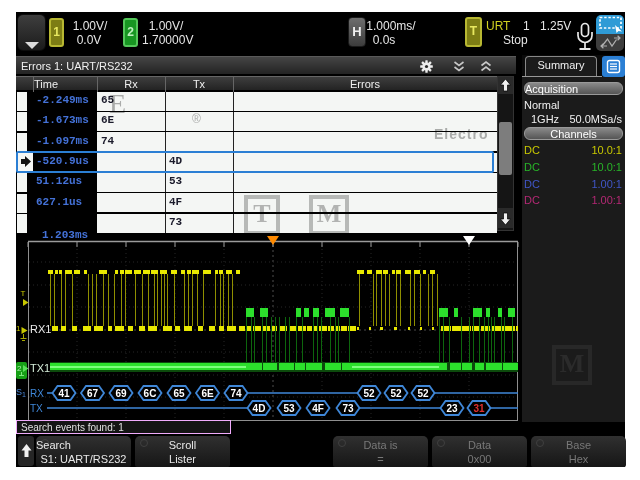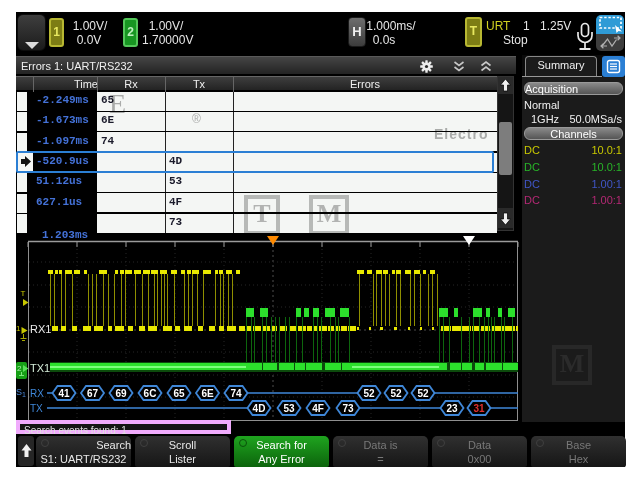--- a/index.html
+++ b/index.html
@@ -66,21 +66,21 @@
   <circle cx="6.5" cy="6.5" r="1.6" fill="#2a2a2a"></circle>
 </svg>
 <svg class="abs" style="left:437px;top:49px" width="12" height="11" viewBox="0 0 12 11">
       <path d="M1.5 1 L6 4.5 L10.5 1 M1.5 6 L6 9.5 L10.5 6" fill="none" stroke="#c8c8c8" stroke-width="1.6"></path>
     </svg>
 <svg class="abs" style="left:464px;top:49px" width="12" height="11" viewBox="0 0 12 11">
       <path d="M1.5 4.5 L6 1 L10.5 4.5 M1.5 9.5 L6 6 L10.5 9.5" fill="none" stroke="#c8c8c8" stroke-width="1.6"></path>
     </svg>
 
 <div class="abs" style="left:0px;top:64px;width:481px;height:15px;background:linear-gradient(#3e3e3e,#232323);border-top:1px solid #666;border-bottom:1px solid #000">
-  <div class="abs" style="left:18px;top:1px;width:64px;text-align:right;font-size:11px;color:#f0f0f0">Time</div>
+  <div class="abs" style="left:18px;top:1px;width:64px;text-align:left;font-size:11px;color:#f0f0f0">Time</div>
   <div class="abs" style="left:81px;top:1px;width:68px;text-align:center;font-size:11px;color:#f0f0f0">Rx</div>
   <div class="abs" style="left:149px;top:1px;width:68px;text-align:center;font-size:11px;color:#f0f0f0">Tx</div>
   <div class="abs" style="left:217px;top:1px;width:264px;text-align:center;font-size:11px;color:#f0f0f0">Errors</div>
   <div class="abs" style="left:17px;top:0;width:1px;height:15px;background:#666"></div>
   <div class="abs" style="left:81px;top:0;width:1px;height:15px;background:#666"></div>
   <div class="abs" style="left:149px;top:0;width:1px;height:15px;background:#666"></div>
   <div class="abs" style="left:217px;top:0;width:1px;height:15px;background:#666"></div>
 </div>
 
 <div style="position:absolute;left:0px;top:79.0px;width:481px;height:20.3px">
@@ -471,44 +471,39 @@
 <text x="302" y="178.5" text-anchor="middle" font-family="Liberation Sans, sans-serif" font-size="10" font-weight="bold" fill="#ffffff">4F</text>
 <path d="M320.5 175 L325.5 168 L338.5 168 L343.5 175 L338.5 182 L325.5 182 Z" fill="#000" stroke="#3f87d8" stroke-width="1.8"></path>
 <text x="332" y="178.5" text-anchor="middle" font-family="Liberation Sans, sans-serif" font-size="10" font-weight="bold" fill="#ffffff">73</text>
 <path d="M424.5 175 L429.5 168 L442.5 168 L447.5 175 L442.5 182 L429.5 182 Z" fill="#000" stroke="#3f87d8" stroke-width="1.8"></path>
 <text x="436" y="178.5" text-anchor="middle" font-family="Liberation Sans, sans-serif" font-size="10" font-weight="bold" fill="#ffffff">23</text>
 <path d="M451.5 175 L456.5 168 L469.5 168 L474.5 175 L469.5 182 L456.5 182 Z" fill="#000" stroke="#3f87d8" stroke-width="1.8"></path>
 <text x="463" y="178.5" text-anchor="middle" font-family="Liberation Sans, sans-serif" font-size="10" font-weight="bold" fill="#e03030">31</text>
 </svg>
 </div>
 
-<div class="abs" style="left:0px;top:408px;width:215px;height:14px;background:#141414;border:4px solid #f0abfc">
+<div class="abs" style="left:0px;top:408px;width:215px;height:14px;background:#141414;border:1px solid #f0abfc">
   <div class="abs" style="left:4px;top:1px;font-size:10px;color:#e0e0e0">Search events found: 1</div>
 </div>
 
 <div class="abs" style="left:0px;top:422px;width:609px;height:33px;background:#000"></div>
 <div class="abs" style="left:2px;top:424px;width:16px;height:30px;background:#262626;border-radius:3px"></div>
 <svg class="abs" style="left:5px;top:431px" width="11" height="15" viewBox="0 0 11 15">
       <path d="M5.5 1 L10.5 7.5 L7.5 7.5 L7.5 14 L3.5 14 L3.5 7.5 L0.5 7.5 Z" fill="#f0f0f0"></path>
     </svg>
 <div class="abs" style="left:20px;top:424px;width:95px;height:31px;background:linear-gradient(#303030,#161616);border-radius:5px 5px 2px 2px">
   <div class="abs" style="left:5px;top:3px;width:8px;height:8px;border-radius:50%;border:1.5px solid #404040"></div>
-  <div class="abs" style="left:0;top:3px;width:95px;text-align:right;font-size:11px;color:#e8e8e8">Search</div>
+  <div class="abs" style="left:0;top:3px;width:95px;text-align:left;font-size:11px;color:#e8e8e8">Search</div>
   <div class="abs" style="left:0;top:17px;width:95px;text-align:center;font-size:11px;color:#e8e8e8">S1: UART/RS232</div>
 </div>
 <div class="abs" style="left:119px;top:424px;width:95px;height:31px;background:linear-gradient(#303030,#161616);border-radius:5px 5px 2px 2px">
   <div class="abs" style="left:5px;top:3px;width:8px;height:8px;border-radius:50%;border:1.5px solid #404040"></div>
   <div class="abs" style="left:0;top:3px;width:95px;text-align:center;font-size:11px;color:#e8e8e8">Scroll</div>
   <div class="abs" style="left:0;top:17px;width:95px;text-align:center;font-size:11px;color:#e8e8e8">Lister</div>
 </div>
-<div class="abs" style="left:218px;top:424px;width:95px;height:31px;background:linear-gradient(#1fa41f,#0c640c);border-radius:5px 5px 2px 2px">
-  <div class="abs" style="left:5px;top:3px;width:8px;height:8px;border-radius:50%;border:1.5px solid #0a520a"></div>
-  <div class="abs" style="left:0;top:3px;width:95px;text-align:center;font-size:11px;color:#ffffff">Search for</div>
-  <div class="abs" style="left:0;top:17px;width:95px;text-align:center;font-size:11px;color:#ffffff">Any Error</div>
-</div>
 <div class="abs" style="left:317px;top:424px;width:95px;height:31px;background:linear-gradient(#303030,#161616);border-radius:5px 5px 2px 2px">
   <div class="abs" style="left:5px;top:3px;width:8px;height:8px;border-radius:50%;border:1.5px solid #404040"></div>
   <div class="abs" style="left:0;top:3px;width:95px;text-align:center;font-size:11px;color:#787878">Data is</div>
   <div class="abs" style="left:0;top:17px;width:95px;text-align:center;font-size:11px;color:#787878">=</div>
 </div>
 <div class="abs" style="left:416px;top:424px;width:95px;height:31px;background:linear-gradient(#303030,#161616);border-radius:5px 5px 2px 2px">
   <div class="abs" style="left:5px;top:3px;width:8px;height:8px;border-radius:50%;border:1.5px solid #404040"></div>
   <div class="abs" style="left:0;top:3px;width:95px;text-align:center;font-size:11px;color:#787878">Data</div>
   <div class="abs" style="left:0;top:17px;width:95px;text-align:center;font-size:11px;color:#787878">0x00</div>
 </div>

